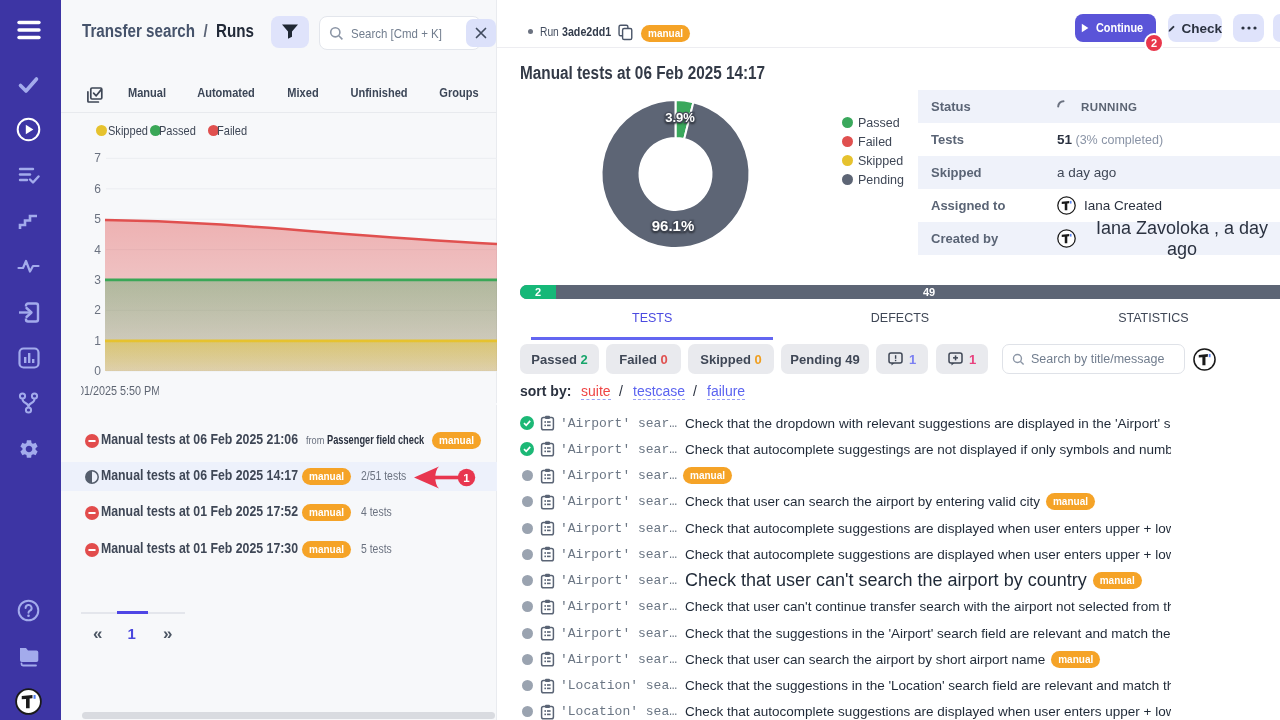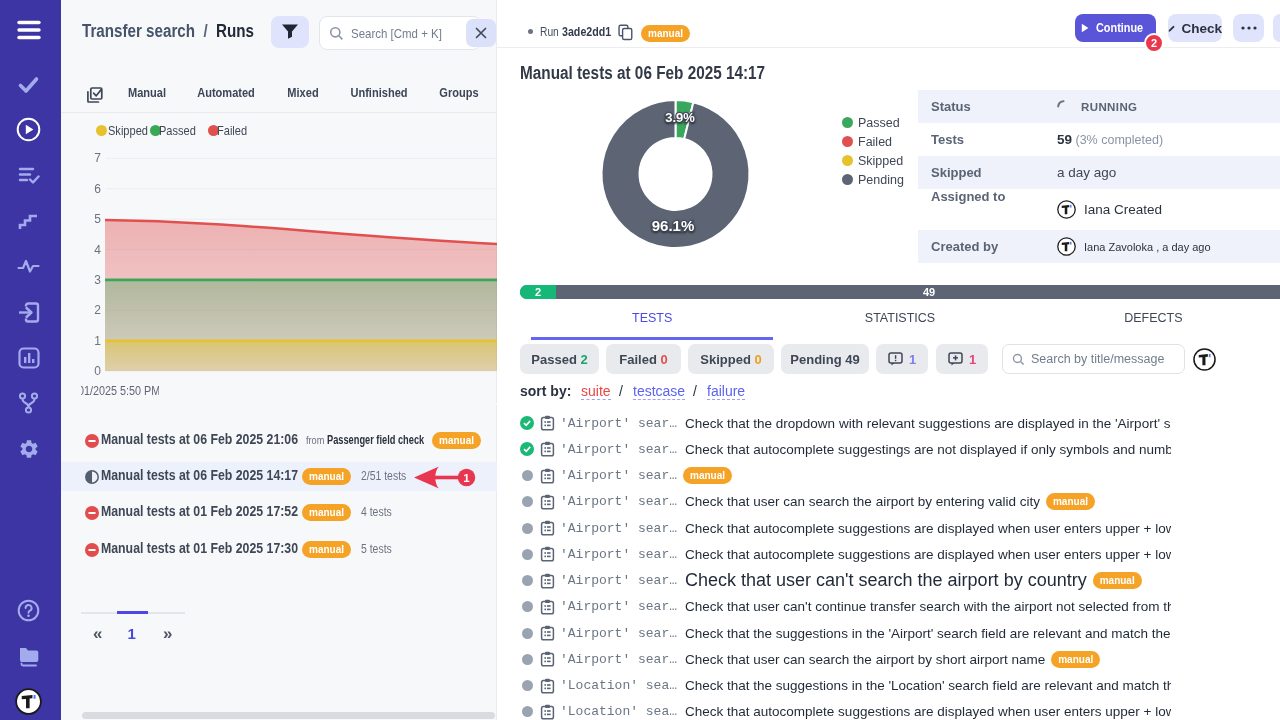--- a/index.html
+++ b/index.html
@@ -220,46 +220,46 @@
    <div style="display:flex; align-items:center; font-size:13.5px;">
           <svg width="13" height="13" viewBox="0 0 13 13" style="margin-right:11px;">
             <path d="M6.5 1.2 A5.3 5.3 0 0 0 1.2 6.5" fill="none" stroke="#6b7280" stroke-width="2" stroke-linecap="round"></path>
           </svg>
           <span style="font-weight:bold;color:#5a6372;font-size:11.5px;letter-spacing:0.4px;">RUNNING</span>
         </div>
       </div>
       <div style="display:flex; align-items:center; height:33px; ">
    <div style="width:139px; padding-left:13px; font-weight:bold; font-size:13px; color:#5a6475; flex:none;">Tests</div>
    <div style="display:flex; align-items:center; font-size:13.5px;">
-          <span style="font-weight:bold;color:#2b3240;">59</span>
+          <span style="font-weight:bold;color:#2b3240;">51</span>
           <span style="color:#8a94a6; font-size:12.5px;">&nbsp;(3% completed)</span>
         </div>
       </div>
       <div style="display:flex; align-items:center; height:33px; background:#eff2fa;">
    <div style="width:139px; padding-left:13px; font-weight:bold; font-size:13px; color:#5a6475; flex:none;">Skipped</div>
    <div style="display:flex; align-items:center; font-size:13.5px;">
           <span style="color:#3f4756;">a day ago</span>
         </div>
       </div>
-      <div style="display:flex; height:41px; ">
+      <div style="display:flex; align-items:center; height:33px; ">
    <div style="width:139px; padding-left:13px; font-weight:bold; font-size:13px; color:#5a6475; flex:none;">Assigned to</div>
    <div style="display:flex; align-items:center; font-size:13.5px;">
           <span class="tav" style="display: flex; margin-right: 8px;">
             <svg width="19" height="19" viewBox="0 0 24 24">
               <circle cx="12" cy="12" r="11" fill="#fff" stroke="#1a1a1a" stroke-width="1.6"></circle>
               <path d="M6 7.2 L15.5 6.2 L15.5 9.2 L13 9.4 L13 18 L9.8 18 L9.8 9.7 L6 10 Z" fill="#1a1a1a"></path>
               <rect x="16.5" y="6.2" width="1.8" height="3.4" fill="#4f7df5"></rect>
             </svg>
           </span>
           <span style="color:#2b3240;">Iana Created</span>
         </div>
       </div>
       <div style="display:flex; align-items:center; height:33px; background:#eff2fa;">
    <div style="width:139px; padding-left:13px; font-weight:bold; font-size:13px; color:#5a6475; flex:none;">Created by</div>
-   <div style="display:flex; align-items:center; font-size:11px;">
+   <div style="display:flex; align-items:center; font-size:18px;text-align:center;">
           <span class="tav" style="display: flex; margin-right: 8px;">
             <svg width="19" height="19" viewBox="0 0 24 24">
               <circle cx="12" cy="12" r="11" fill="#fff" stroke="#1a1a1a" stroke-width="1.6"></circle>
               <path d="M6 7.2 L15.5 6.2 L15.5 9.2 L13 9.4 L13 18 L9.8 18 L9.8 9.7 L6 10 Z" fill="#1a1a1a"></path>
               <rect x="16.5" y="6.2" width="1.8" height="3.4" fill="#4f7df5"></rect>
             </svg>
           </span>
           <span style="color:#2b3240;">Iana Zavoloka , a day ago</span>
         </div>
       </div>
@@ -268,22 +268,22 @@
   <div class="abs" style="left:23px; top:285px; width:760px; height:14px; background:#5d6575; border-radius:7px 0 0 7px; overflow:hidden;">
     <div style="position:absolute;left:0;top:0;width:36px;height:14px;background:#16b878;"></div>
     <div style="position:absolute;left:0;top:0;width:36px;text-align:center;color:#fff;font-size:11px;font-weight:bold;line-height:14px;">2</div>
     <div style="position:absolute;left:36px;top:0;width:746px;text-align:center;color:#fff;font-size:11px;font-weight:bold;line-height:14px;">49</div>
   </div>
 
   <div class="abs" style="left:23px; top:311px; width:760px; display:flex; text-align:center; font-size:12.5px;">
     <div style="flex:1;">
         <div style="color:#4b4ae0; padding-bottom:12px; border-bottom:3px solid #6366f1; margin:0 0 0 11px;">TESTS</div>
       </div>
+    <div style="flex:1; color:#3f4756;">DEFECTS</div>
     <div style="flex:1; color:#3f4756;">STATISTICS</div>
-    <div style="flex:1; color:#3f4756;">DEFECTS</div>
   </div>
 
   <div id="chips" class="abs" style="left:23px; top:344px; display:flex; height:30px; font-size:13px; font-weight:bold; color:#3f4756;">
       <div style="width:79px; height:30px; background:#e9eaee; border-radius:7px; margin-right:7px; display:flex; align-items:center; justify-content:center;">Passed&nbsp;<span style="color:#17a56b;">2</span></div>
       <div style="width:75px; height:30px; background:#e9eaee; border-radius:7px; margin-right:7px; display:flex; align-items:center; justify-content:center;">Failed&nbsp;<span style="color:#e0504f;">0</span></div>
       <div style="width:86px; height:30px; background:#e9eaee; border-radius:7px; margin-right:7px; display:flex; align-items:center; justify-content:center;">Skipped&nbsp;<span style="color:#ef9e1f;">0</span></div>
       <div style="width:88px; height:30px; background:#e9eaee; border-radius:7px; margin-right:7px; display:flex; align-items:center; justify-content:center;">Pending&nbsp;<span style="color:#3f4756;">49</span></div>
       <div style="width:52px; height:30px; background:#e9eaee; border-radius:7px; margin-right:8px; display:flex; align-items:center; justify-content:center;">
   <svg width="15" height="14" viewBox="0 0 15 14">
           <rect x="1" y="1" width="13" height="10" rx="2" fill="none" stroke="#3f4756" stroke-width="1.5"></rect>

